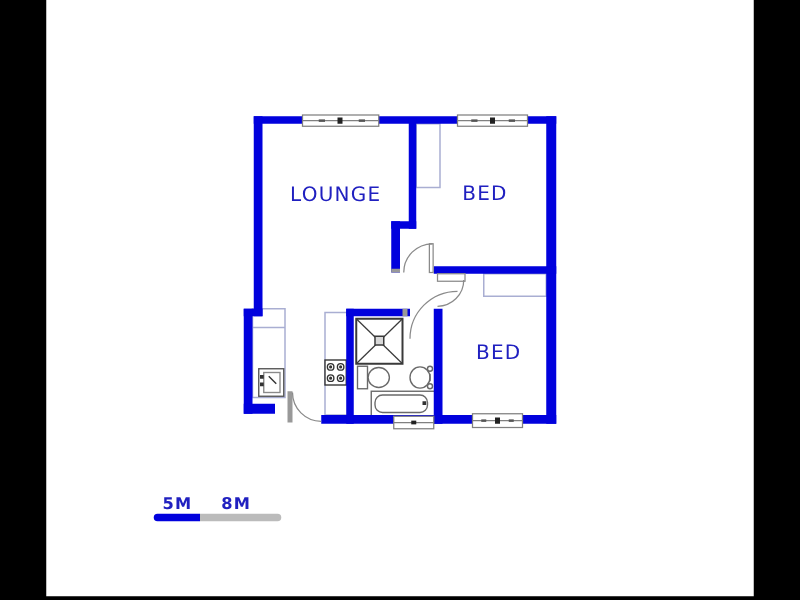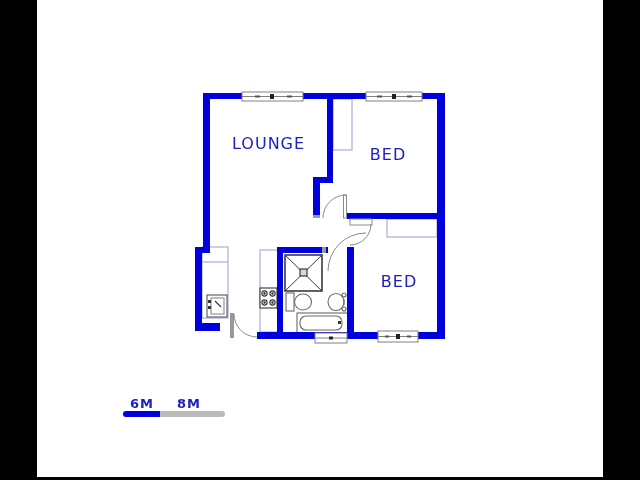--- a/index.html
+++ b/index.html
@@ -9,21 +9,21 @@
   }
   .letterbox{position:absolute;background:#000;}
   #lb-left{left:0;top:0;width:37px;height:480px;}
   #lb-right{left:603px;top:0;width:37px;height:480px;}
   #lb-bottom{left:0;top:477px;width:640px;height:3px;}
   #plan-svg{position:absolute;left:0;top:0;}
   .room-label{
     position:absolute;color:#2020c0;font-size:16px;letter-spacing:1px;
     text-align:center;white-space:nowrap;line-height:1;
   }
-  #lounge-label{left:232px;top:136px;width:72px;}
+  #lounge-label{left:232px;top:148px;width:72px;}
   #bed1-label{left:368px;top:147px;width:40px;}
   #bed2-label{left:379px;top:274px;width:40px;}
   .scale-label{
     position:absolute;color:#2020c0;font-size:13px;font-weight:bold;
     letter-spacing:1px;line-height:1;
   }
   #scale-1m{left:130px;top:397px;}
   #scale-2m{left:177px;top:397px;}
   .scale-bar{position:absolute;height:6px;top:411px;}
   #scale-bar-blue{left:123px;width:37px;background:#0101dd;border-radius:3px 0 0 3px;}
@@ -160,18 +160,18 @@
         <rect x="322" y="247" width="4" height="6" fill="#999999"></rect>
         <path d="M328,271 A38,38 0 0 1 366,233" fill="none" stroke="#8a8a8a" stroke-width="1"></path>
       </g>
     </g>
   </svg>
 
   <div id="lounge-label" class="room-label">LOUNGE</div>
   <div id="bed1-label" class="room-label">BED</div>
   <div id="bed2-label" class="room-label">BED</div>
 
-  <div id="scale-1m" class="scale-label">6M</div>
+  <div id="scale-1m" class="scale-label">5M</div>
   <div id="scale-2m" class="scale-label">8M</div>
   <div id="scale-bar-blue" class="scale-bar"></div>
   <div id="scale-bar-gray" class="scale-bar"></div>
 
 </div>
 
 </body></html>

